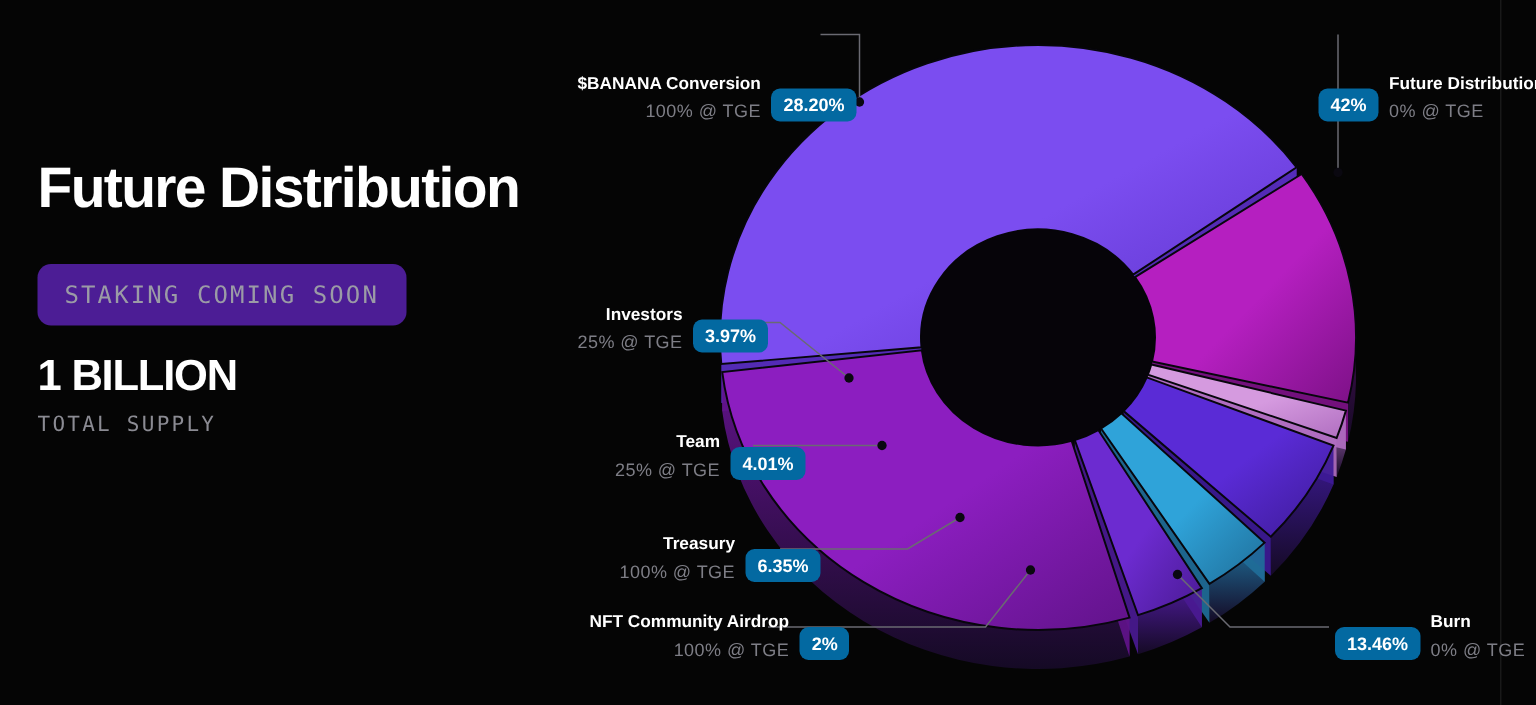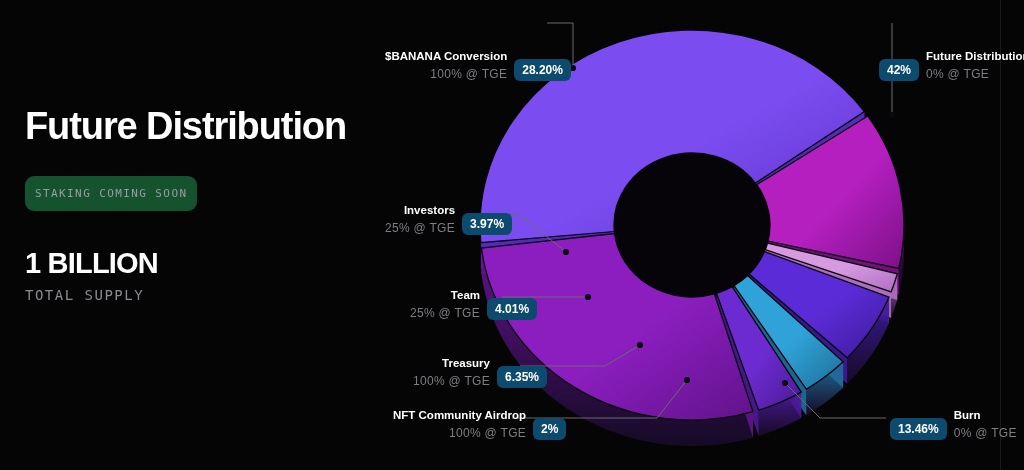--- a/index.html
+++ b/index.html
@@ -21,49 +21,49 @@
   
   .left { position:absolute; left:25px; top:105px; width:330px; }
   .headline {
     font-size:38px; line-height:1.14; font-weight:700;
     letter-spacing:-1.1px; color:#fff;
   }
   .headline .l2 { display:block; }
 
   .btn {
     display:block; margin-top:0;
-    background:#14532d; color:#9b9ba6;
+    background:#4c1d95; color:#9b9ba6;
     border:none; border-radius:9px;
     font-family:"DejaVu Sans Mono", monospace;
-    font-size:11px; letter-spacing:1.4px;
-    padding:11px 10px; text-align:left;
+    font-size:16px; letter-spacing:1.4px;
+    padding:11px 18px; text-align:left;
     width:max-content;
   }
   #staking-btn { margin-top:28px; }
   #whitepaper-btn { margin-top:12px; }
 
-  .stats { margin-top:36px; display:flex; gap:20px; }
+  .stats { margin-top:18px; display:flex; gap:20px; }
   .stat-val { font-size:29px; font-weight:700; letter-spacing:-0.8px; color:#fff; }
   .stat-lbl {
     margin-top:7px; font-family:"DejaVu Sans Mono", monospace;
     font-size:14px; letter-spacing:1.5px; color:#8b8b93;
   }
 
   
   #chart-area { position:absolute; left:360px; top:0; width:664px; height:470px; }
   #donut-svg { position:absolute; left:0; top:0; }
   #leader-svg { position:absolute; left:0; top:0; }
 
   
   .callout { position:absolute; display:flex; align-items:flex-end; gap:7px; }
   .callout .txtcol { display:flex; flex-direction:column; }
   .cname { font-size:11.5px; font-weight:700; color:#fff; white-space:nowrap; line-height:15px; }
   .ctge  { font-size:12px; color:#7e7e86; letter-spacing:.3px; margin-top:3px; white-space:nowrap; }
   .pct {
-    background:#0c4a6e; border-radius:6px; padding:4px 8px;
+    background:#0369a1; border-radius:6px; padding:4px 8px;
     font-size:12px; font-weight:700; color:#fff; white-space:nowrap; line-height:14px;
   }
   .callout.right-of .txtcol { align-items:flex-end; }
   .callout.left-of  .txtcol { align-items:flex-start; }
 </style>
 </head>
 <body>
 
 <div id="stage">
 

